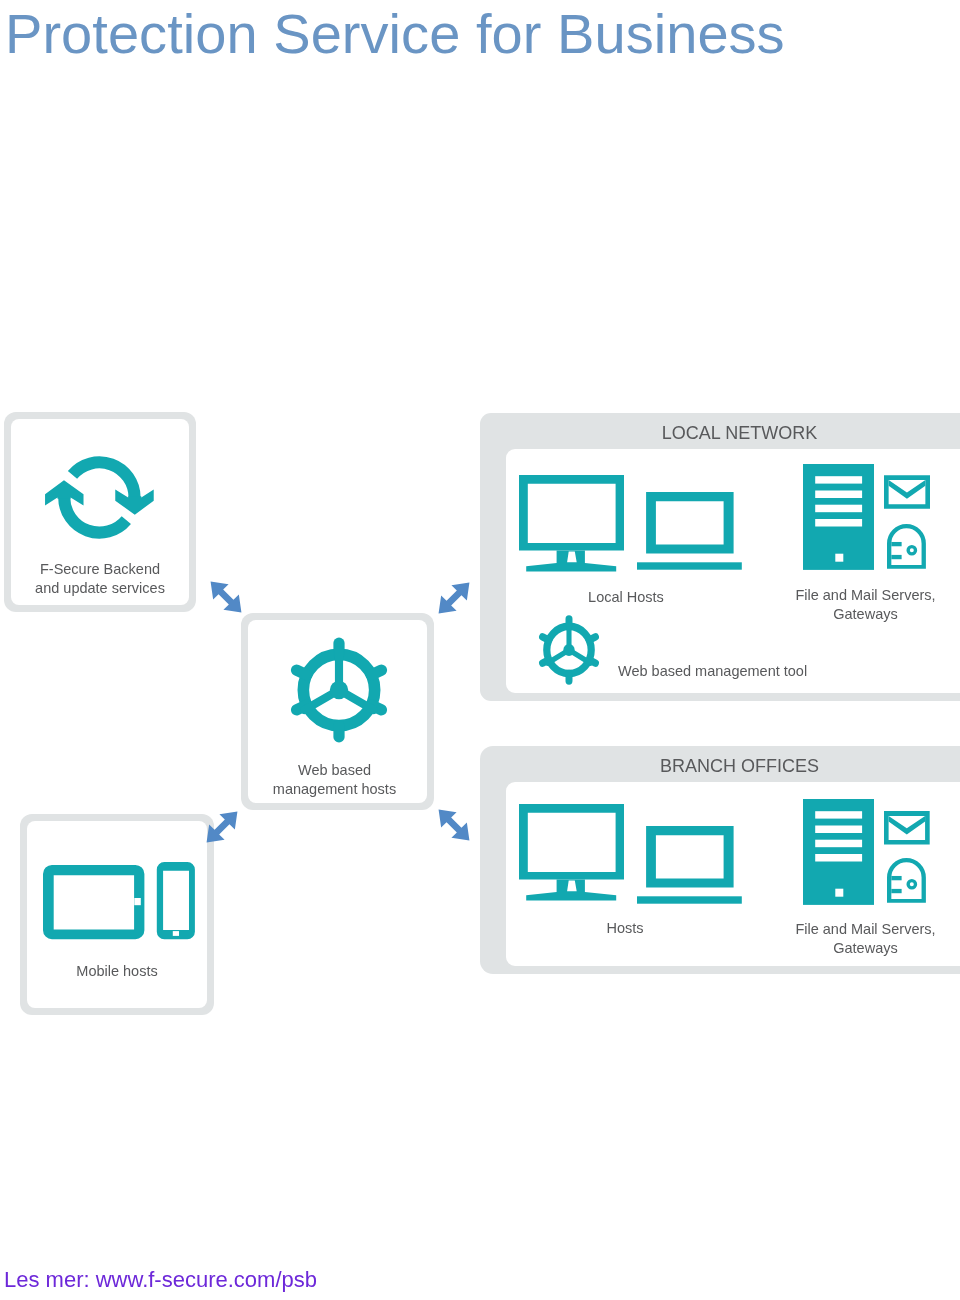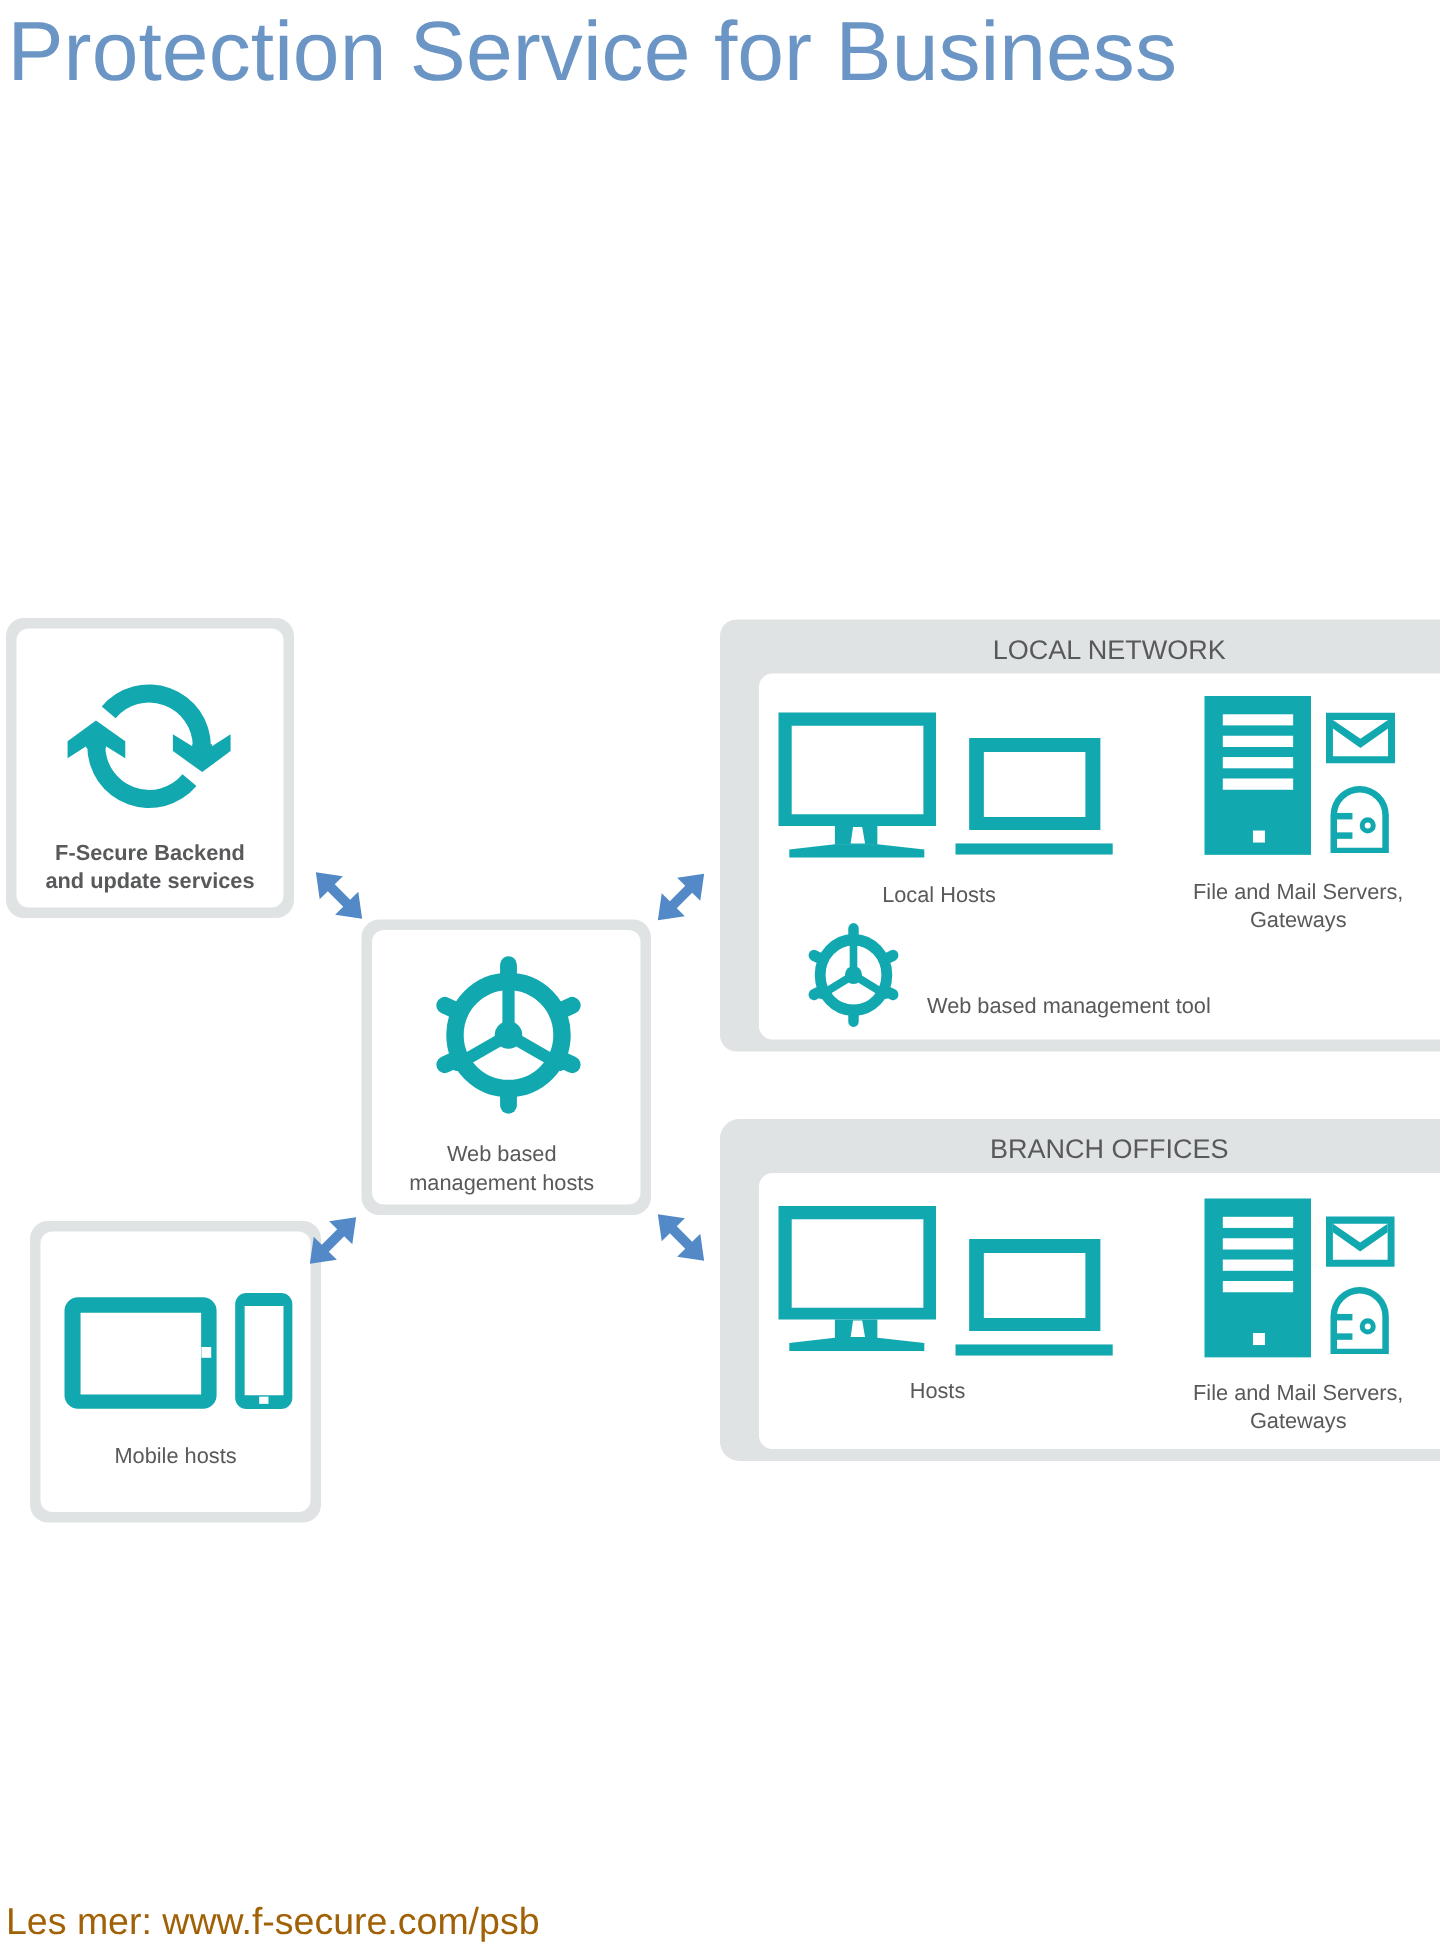--- a/index.html
+++ b/index.html
@@ -15,21 +15,21 @@
 
   .region{position:absolute;background:#e0e3e4;border-radius:11px;padding-left:44px;}
   .region .inner{position:absolute;left:8px;top:36px;right:8px;bottom:8px;background:#ffffff;border-radius:9px;margin-left:18px;}
   .region-title{position:absolute;left:9px;top:10px;width:100%;text-align:center;font-size:18px;color:#58595b;letter-spacing:0px;}
 
   .caption{position:absolute;text-align:center;font-size:14.5px;line-height:19.3px;color:#58595b;}
 
   .arrow{position:absolute;}
   svg.ic{position:absolute;display:block;overflow:visible;}
 
-  .footer{position:absolute;left:4px;top:1267px;font-size:25px;color:#a16207;}
+  .footer{position:absolute;left:4px;top:1267px;font-size:22px;color:#6d28d9;}
 </style>
 </head>
 <body>
 
 <div class="page">
   <h1 class="title">Protection Service for Business</h1>
 
   <div class="region" style="left:480px;top:413px;width:457px;height:288px;">
     <div class="region-title">LOCAL NETWORK</div>
     <div class="inner">
@@ -141,21 +141,21 @@
         </g>
       </svg>
       <div class="caption" style="left:54px;top:137px;width:130px;">Hosts</div>
       <div class="caption" style="left:272px;top:138px;width:175px;">
         <div>File and Mail Servers,</div>
         <div>Gateways</div>
       </div>
     </div>
   </div>
 
-  <div class="card" style="left:4px;top:412px;width:192px;height:200px;font-weight:bold;">
+  <div class="card" style="left:4px;top:412px;width:192px;height:200px;">
     <div class="inner"></div>
     <svg class="ic" style="left:38px;top:40px;" width="116" height="91.6" viewBox="0 0 114 90">
       <defs>
           <path id="arwUp" d="M 21.6 27.8 L 40.8 41.5 L 40.8 52.5 L 28.1 44.7 L 28.1 46 L 15.2 46 L 15.2 44.7 L 3.0 52.5 L 3.0 41.5 Z"></path>
         </defs>
       <g fill="#12a8b0">
         <path d="M 25.38 18.67 A 40.5 40.5 0 0 1 96.90 44.70 L 85.00 44.70 A 28.6 28.6 0 0 0 34.49 26.32 Z"></path>
         <path d="M 87.42 70.73 A 40.5 40.5 0 0 1 15.90 44.70 L 27.80 44.70 A 28.6 28.6 0 0 0 78.31 63.08 Z"></path>
         <use href="#arwUp"></use>
         <use href="#arwUp" transform="rotate(180 56.4 44.7)"></use>

